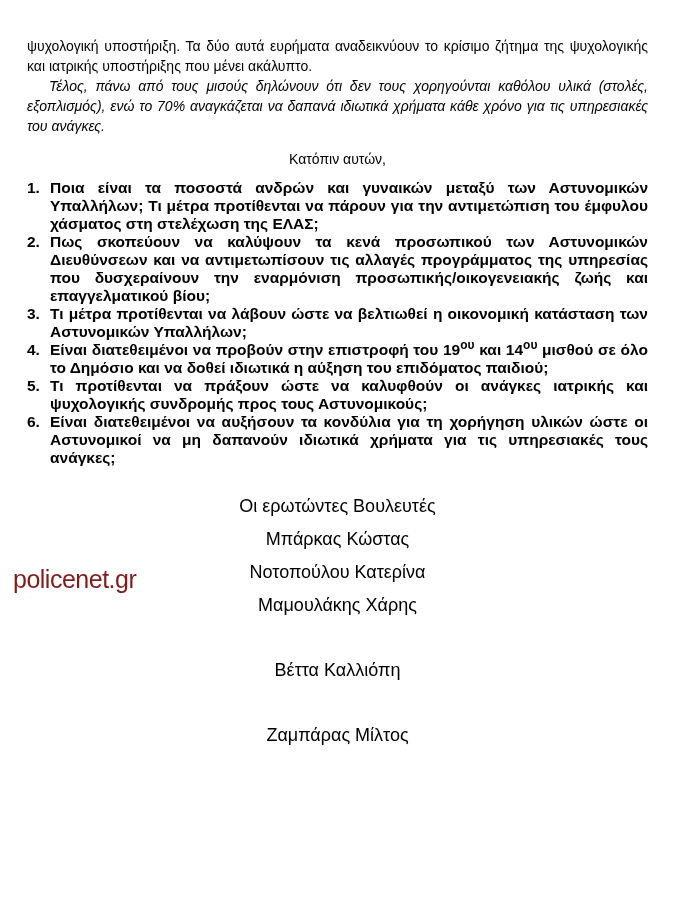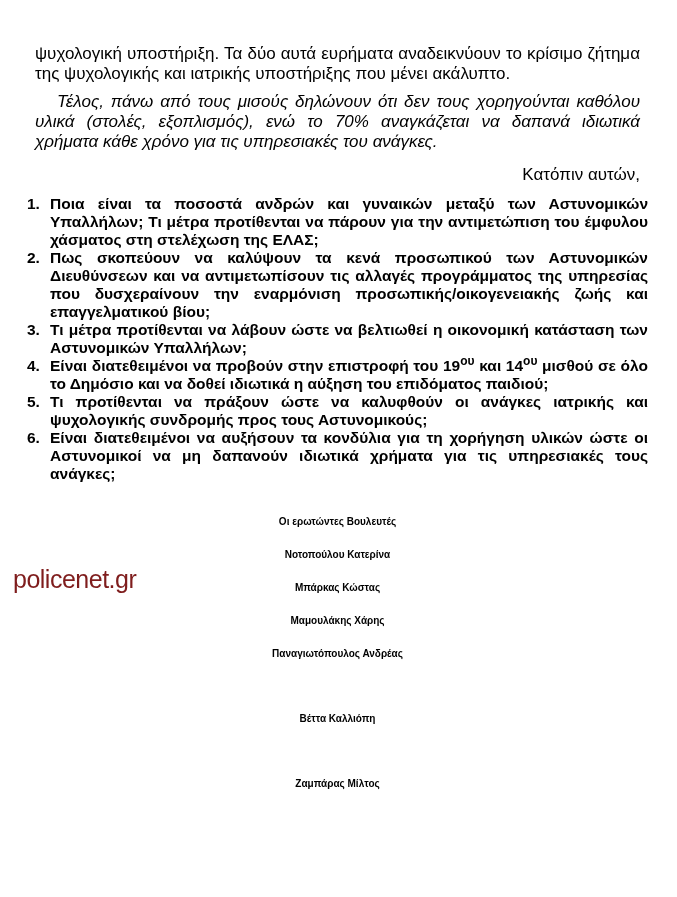--- a/index.html
+++ b/index.html
@@ -21,32 +21,32 @@
     height: 897px;
     background: #ffffff;
   }
   .content {
     position: absolute;
     left: 27px;
     top: 36px;
     width: 621px;
   }
   .par {
-    margin: 8px;
-    font-size: 17px;
+    margin: 0;
+    font-size: 14px;
     line-height: 20px;
     text-align: justify;
   }
   .indent {
     text-indent: 22px;
     font-style: italic;
   }
   .kato {
     margin-top: 13px;
-    text-align: right;
+    text-align: center;
   }
   .q-heading {
     margin-top: 11px;
     font-weight: bold;
     text-align: left;
   }
   .qlist {
     margin-top: 10px;
     font-weight: bold;
     font-size: 15.5px;
@@ -64,22 +64,22 @@
     text-align: justify;
   }
   .q-body sup {
     font-size: 12px;
     line-height: 0;
     vertical-align: super;
   }
   .sigs {
     margin-top: 30px;
     text-align: center;
-    font-weight: bold;
-    font-size: 10px;
+    font-weight: normal;
+    font-size: 18px;
   }
   .sig-line {
     line-height: 18px;
     margin-bottom: 15px;
   }
   .sig-line.gap {
     margin-top: 47px;
   }
   .watermark {
     position: absolute;
@@ -124,24 +124,23 @@
         <span class="q-body">Τι προτίθενται να πράξουν ώστε να καλυφθούν οι ανάγκες ιατρικής και ψυχολογικής συνδρομής προς τους Αστυνομικούς;</span>
       </div>
       <div class="q">
         <span class="q-num">6.</span>
         <span class="q-body">Είναι διατεθειμένοι να αυξήσουν τα κονδύλια για τη χορήγηση υλικών ώστε οι Αστυνομικοί να μη δαπανούν ιδιωτικά χρήματα για τις υπηρεσιακές τους ανάγκες;</span>
       </div>
     </div>
 
     <div class="sigs">
       <div class="sig-line">Οι ερωτώντες Βουλευτές</div>
+      <div class="sig-line">Μπάρκας Κώστας</div>
       <div class="sig-line">Νοτοπούλου Κατερίνα</div>
-      <div class="sig-line">Μπάρκας Κώστας</div>
       <div class="sig-line">Μαμουλάκης Χάρης</div>
-      <div class="sig-line">Παναγιωτόπουλος Ανδρέας</div>
       <div class="sig-line gap">Βέττα Καλλιόπη</div>
       <div class="sig-line gap">Ζαμπάρας Μίλτος</div>
     </div>
 
   </div>
 
   <div class="watermark">policenet.gr</div>
 </div>
 
 </body></html>

